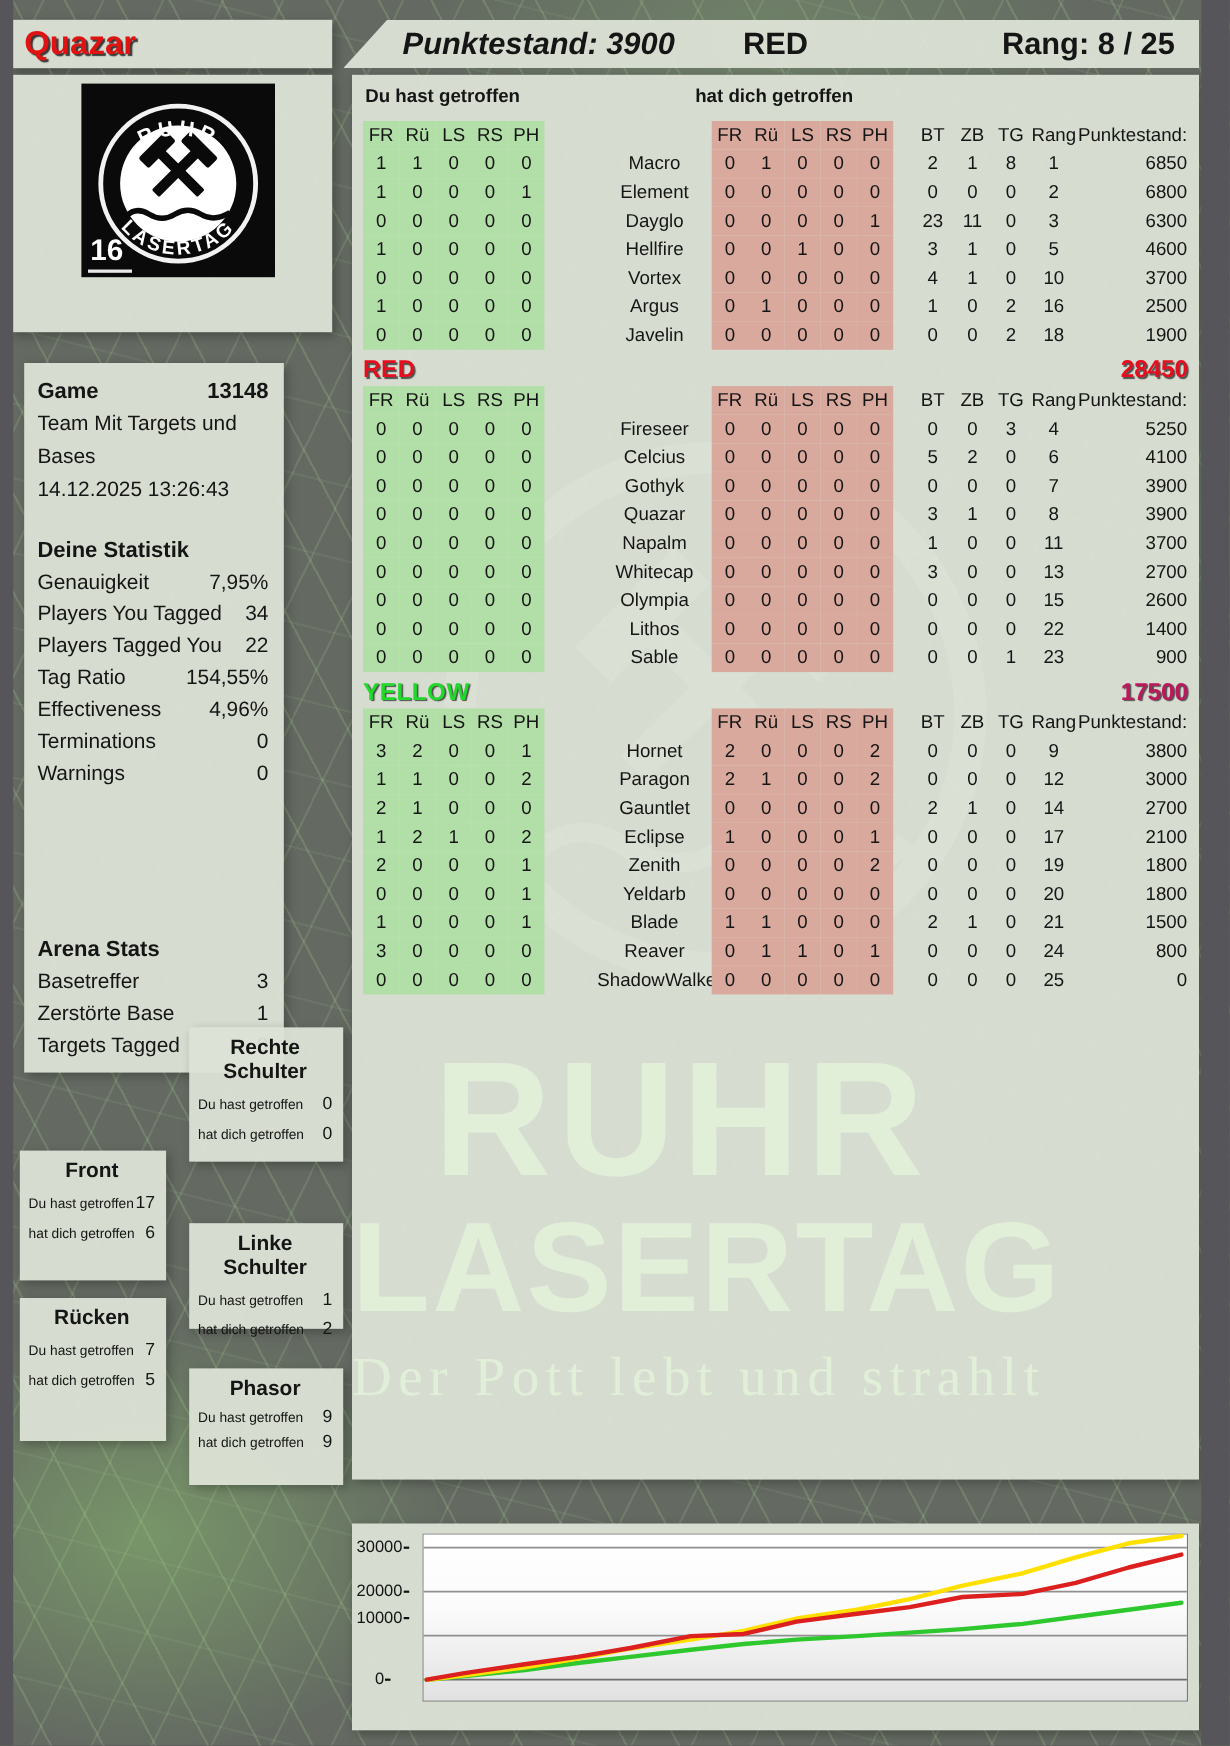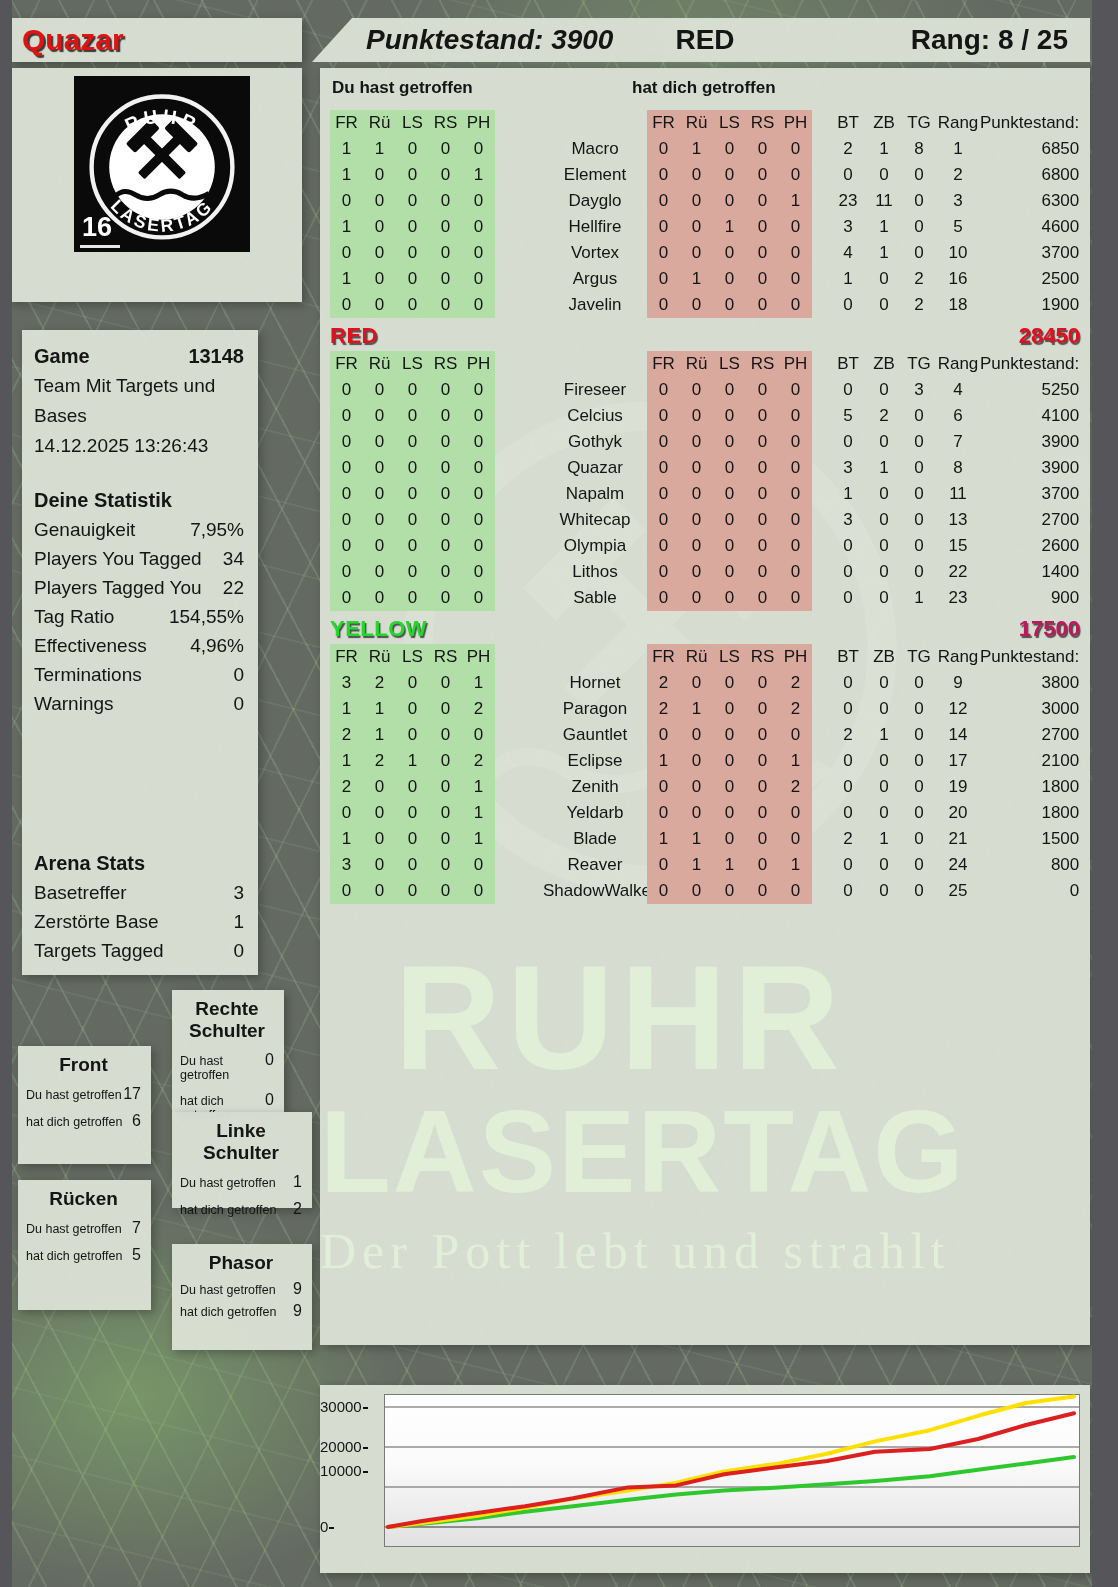--- a/index.html
+++ b/index.html
@@ -57,21 +57,21 @@
   .g-row { display:flex; justify-content:space-between; line-height:29px; }
   .g-title { font-weight:bold; font-size:20px; }
   .g-val { font-weight:bold; font-size:20px; }
   .g-line { line-height:30px; }
   .sec-title { font-weight:bold; font-size:20px; line-height:30px; margin-top:24px; }
   .stat-row { display:flex; justify-content:space-between; line-height:29px; }
   .arena-block { margin-top:auto; }
 
   
   .bp-box { padding:8px 10px 6px 8px; }
-  .bp-rechte  { left:172px; top:990px;  width:112px; height:122px; }
+  .bp-rechte  { left:172px; top:934px;  width:140px; height:122px; }
   .bp-front   { left:18px;  top:1046px; width:133px; height:118px; }
   .bp-linke   { left:172px; top:1112px; width:140px; height:96px; }
   .bp-ruecken { left:18px;  top:1180px; width:133px; height:130px; }
   .bp-phasor  { left:172px; top:1244px; width:140px; height:106px; }
   .bp-title { text-align:center; font-weight:bold; font-size:19px; margin-bottom:6px; }
   .bp-row { display:flex; justify-content:space-between; align-items:baseline; margin-top:9px; }
   .bp-phasor .bp-row { margin-top:4px; }
   .bp-lbl { font-size:12.5px; }
   .bp-val { font-size:16px; }
 
@@ -104,21 +104,21 @@
   .wm-tag { font-family:"Liberation Serif", serif; font-size:50px; line-height:70px; letter-spacing:6px;
     white-space:nowrap; }
 
   
   .address-panel { left:18px; top:1375px; width:280px; height:188px; padding:18px 12px 0 14px; }
   .addr-line { font-size:20px; line-height:42px; }
 
   .chart-panel { left:320px; top:1385px; width:770px; height:188px; }
   .plot-wrap { position:absolute; left:64px; top:9px; width:696px; height:153px; }
   .plot-wrap svg { width:100%; height:100%; display:block; }
-  .ytick { position:absolute; left:0; width:56px; text-align:left; font-size:15px; line-height:18px; }
+  .ytick { position:absolute; left:0; width:56px; text-align:center; font-size:15px; line-height:18px; }
   .ytick .dash { display:inline-block; width:5px; height:2.5px; background:#111; vertical-align:middle; margin-left:1px; }
 </style>
 </head>
 <body>
 
 <div class="page">
   <div class="side-strip left"></div>
   <div class="side-strip right"></div>
 
   <div class="panel quazar-box">

